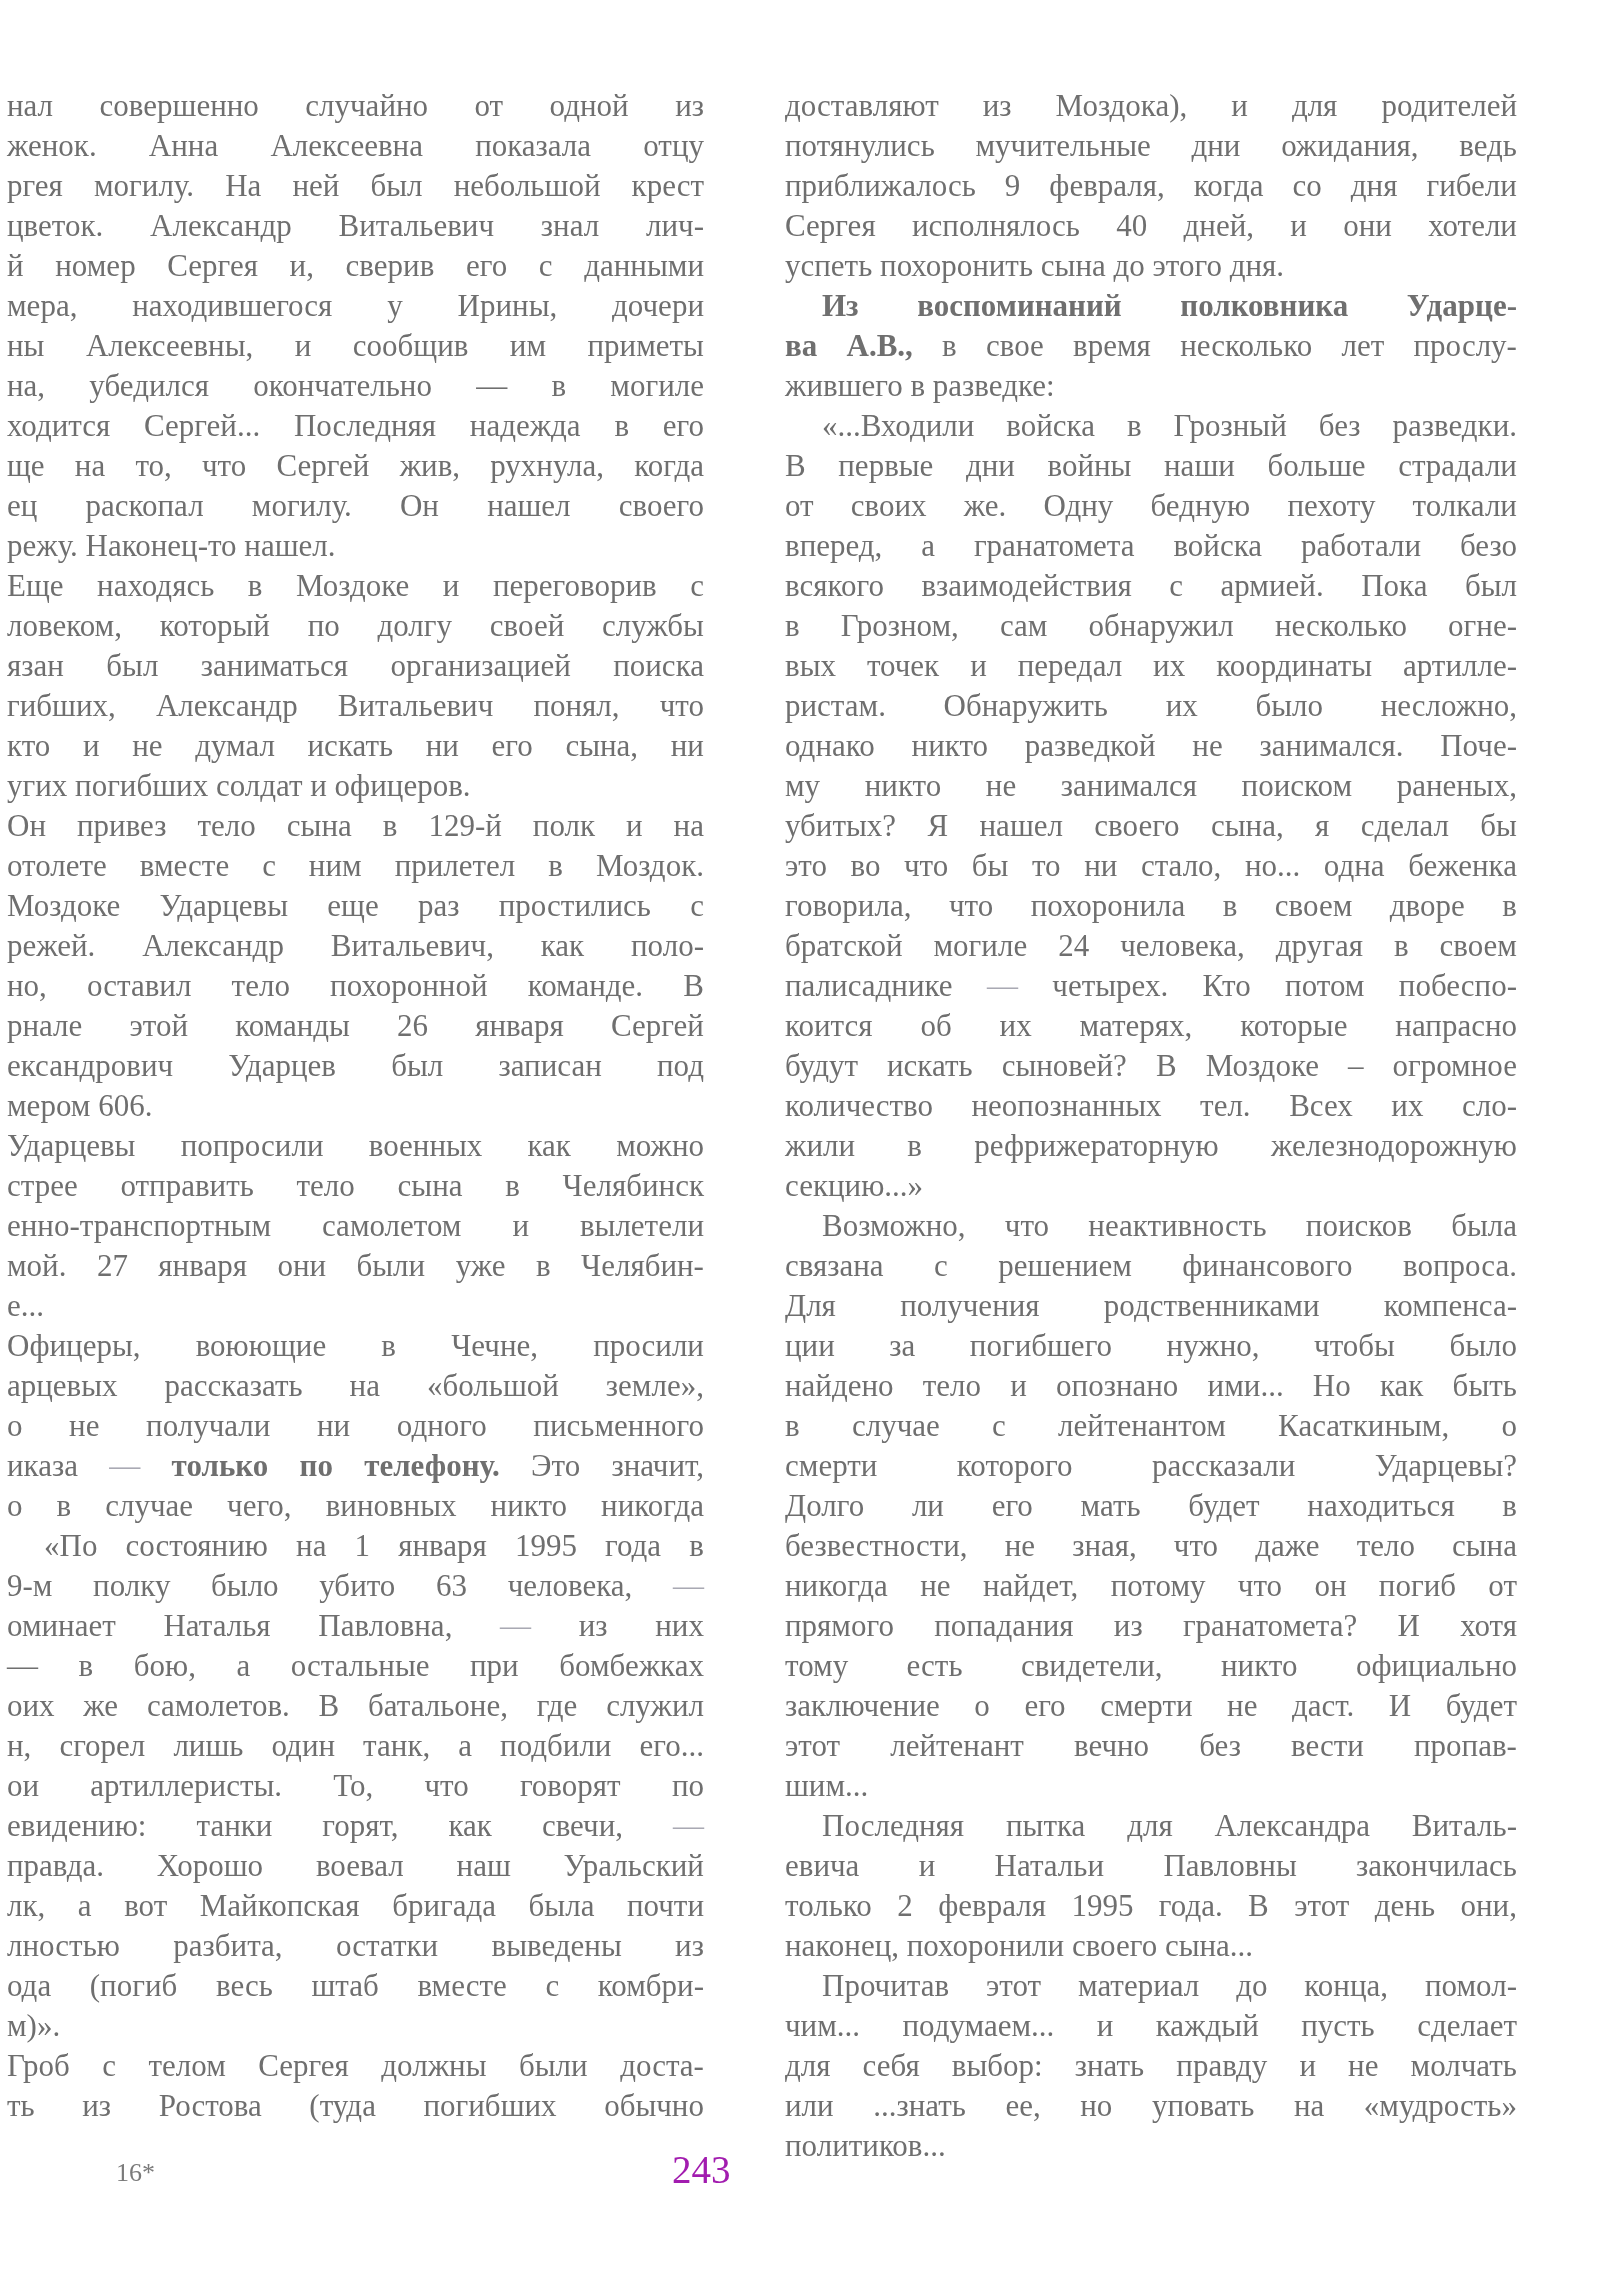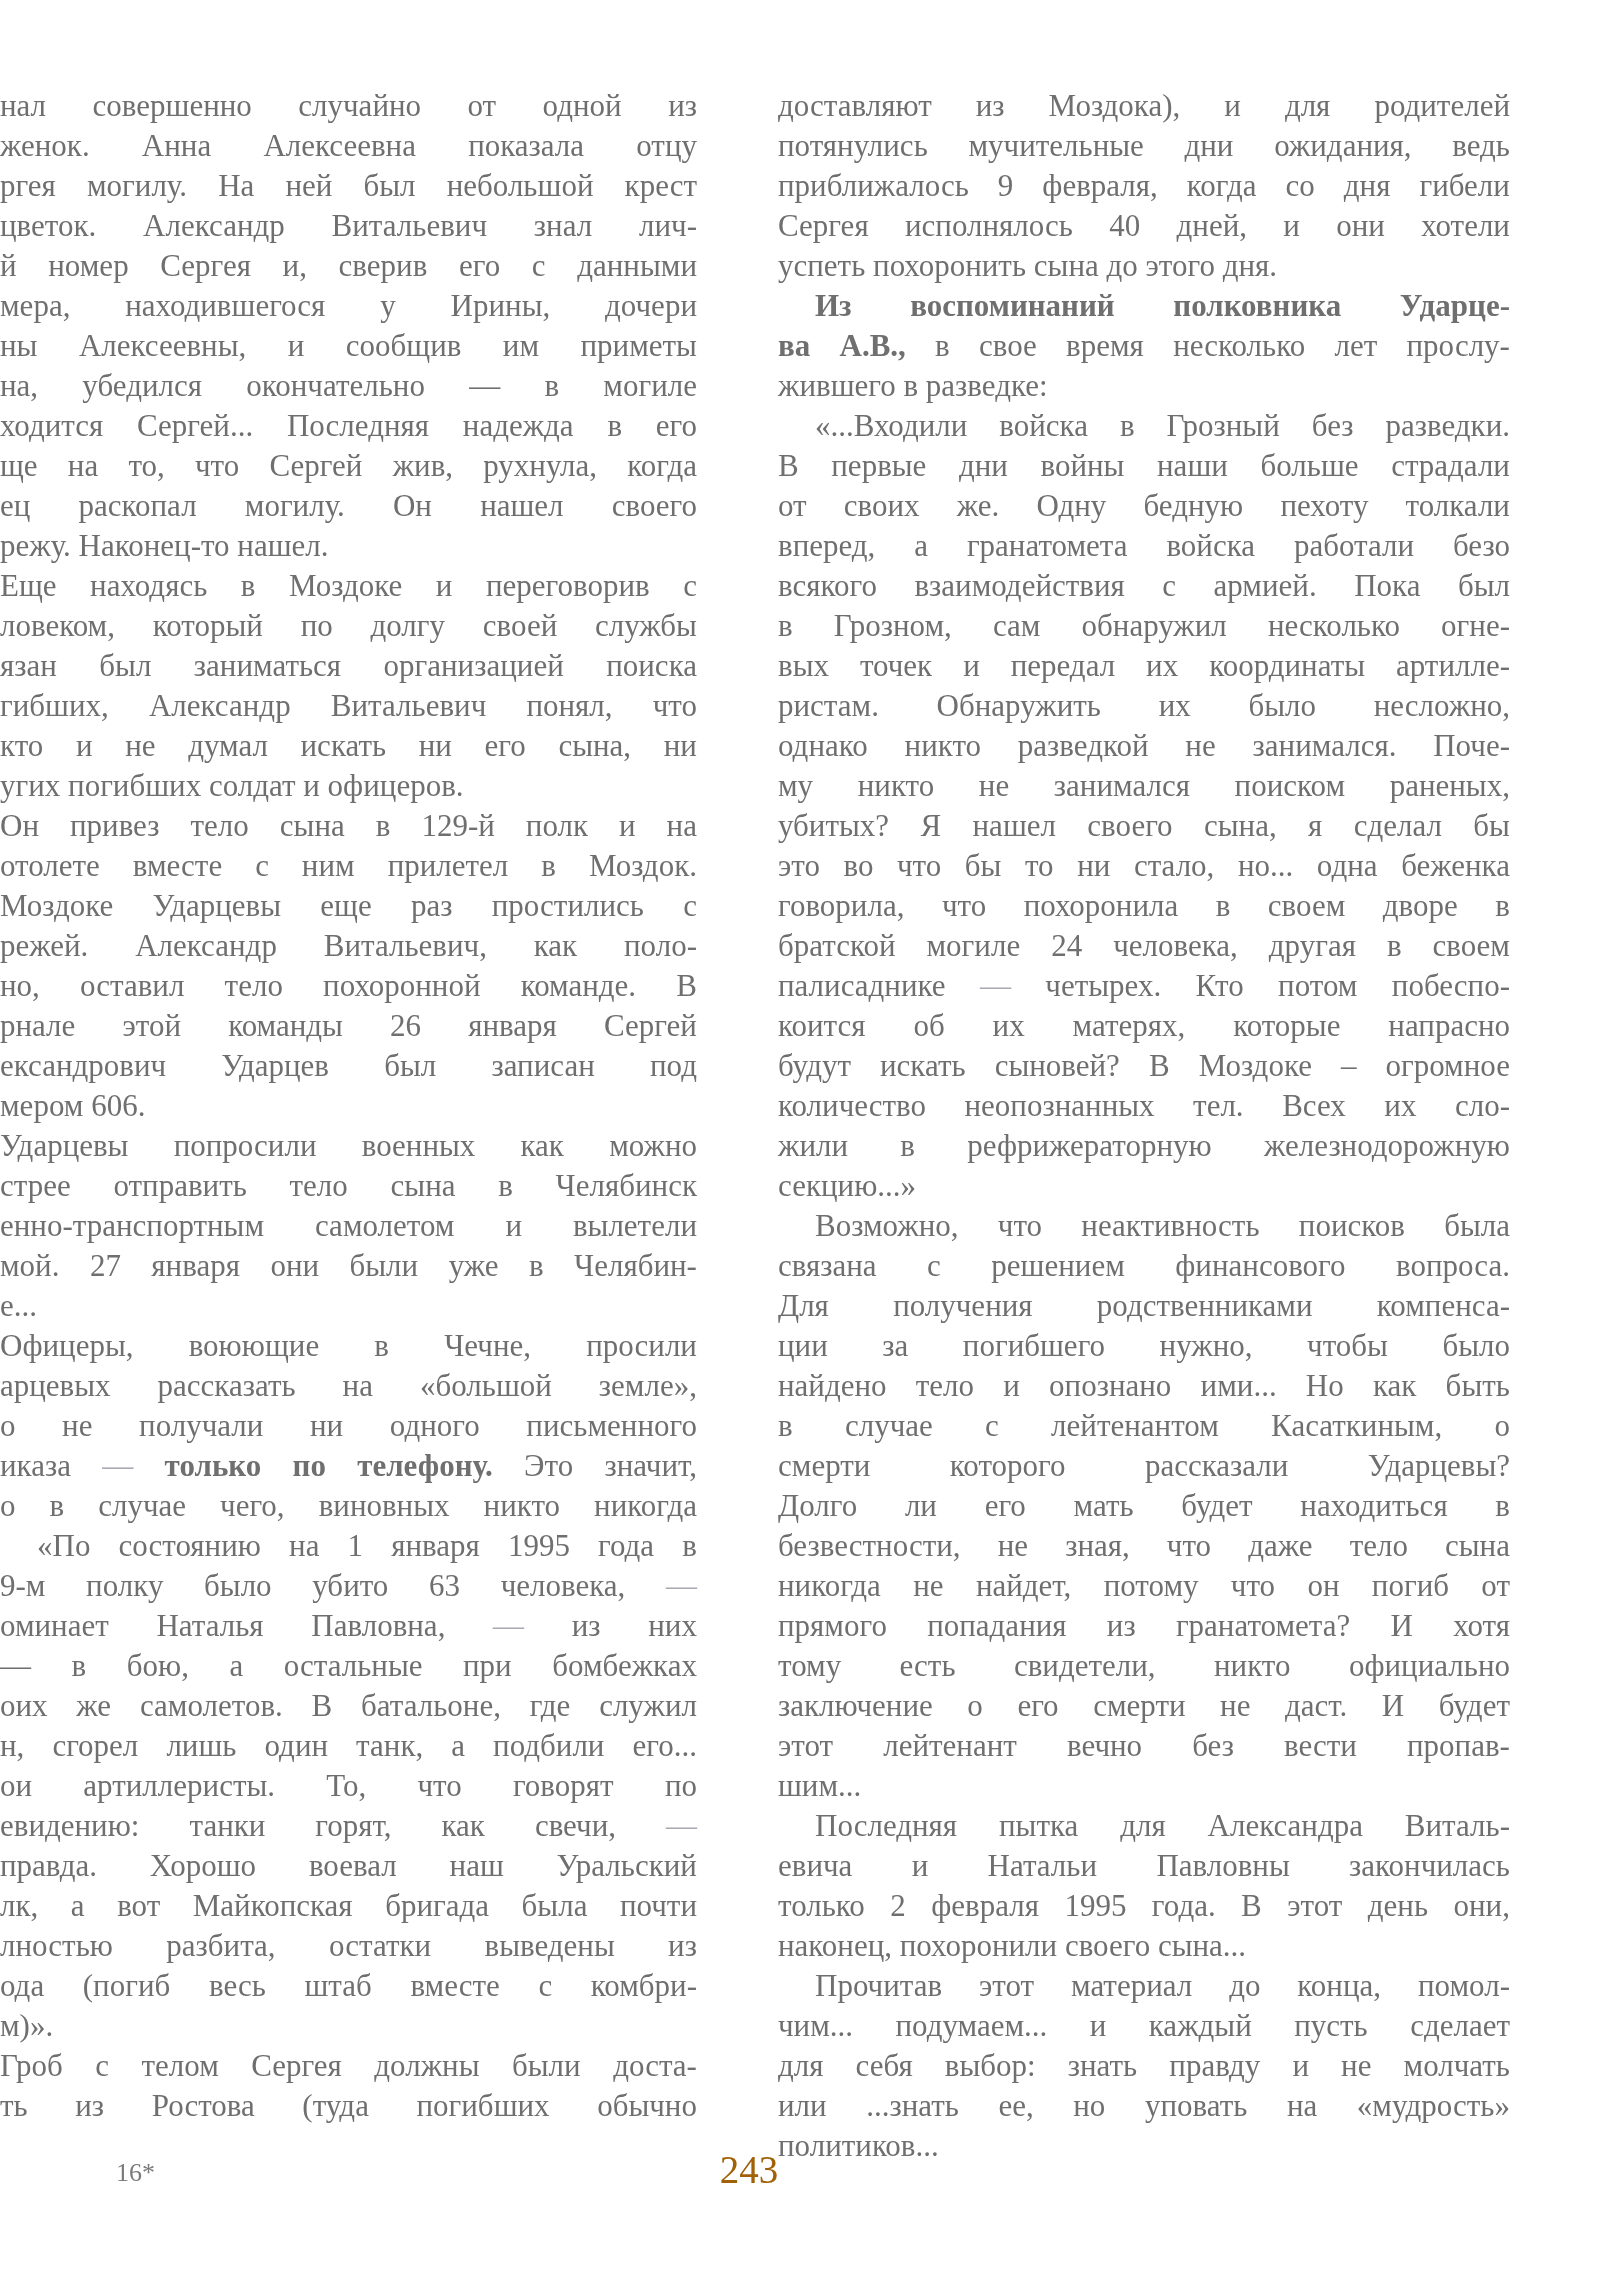--- a/index.html
+++ b/index.html
@@ -11,20 +11,21 @@
     position: relative;
     width: 1618px;
     height: 2273px;
     font-family: "Liberation Serif", "DejaVu Serif", serif;
     color: #6f6f6f;
     overflow: hidden;
   }
   .col {
     position: absolute;
     top: 86px;
+    padding-left: 7px;
   }
   #left-column  { left: 0px;    width: 697px; }
   #right-column { left: 778px; width: 732px; }
   .line {
     height: 40px;
     line-height: 40px;
     font-size: 31px;
     white-space: nowrap;
   }
   .just {
@@ -44,24 +45,24 @@
     top: 2157px;
     font-size: 26px;
     line-height: 31px;
     color: #7a7a7a;
   }
   #page-number {
     position: absolute;
     left: 672px;
     top: 2148px;
     width: 154px;
-    text-align: center;
+    text-align: left;
     font-size: 39px;
     line-height: 43px;
-    color: #a16207;
+    color: #a21caf;
   }
 </style>
 </head>
 <body>
 
 <div>
   <div id="left-column" class="col">
       <div class="line just">
         <span class="run">нал</span>
         <span class="run">совершенно</span>

